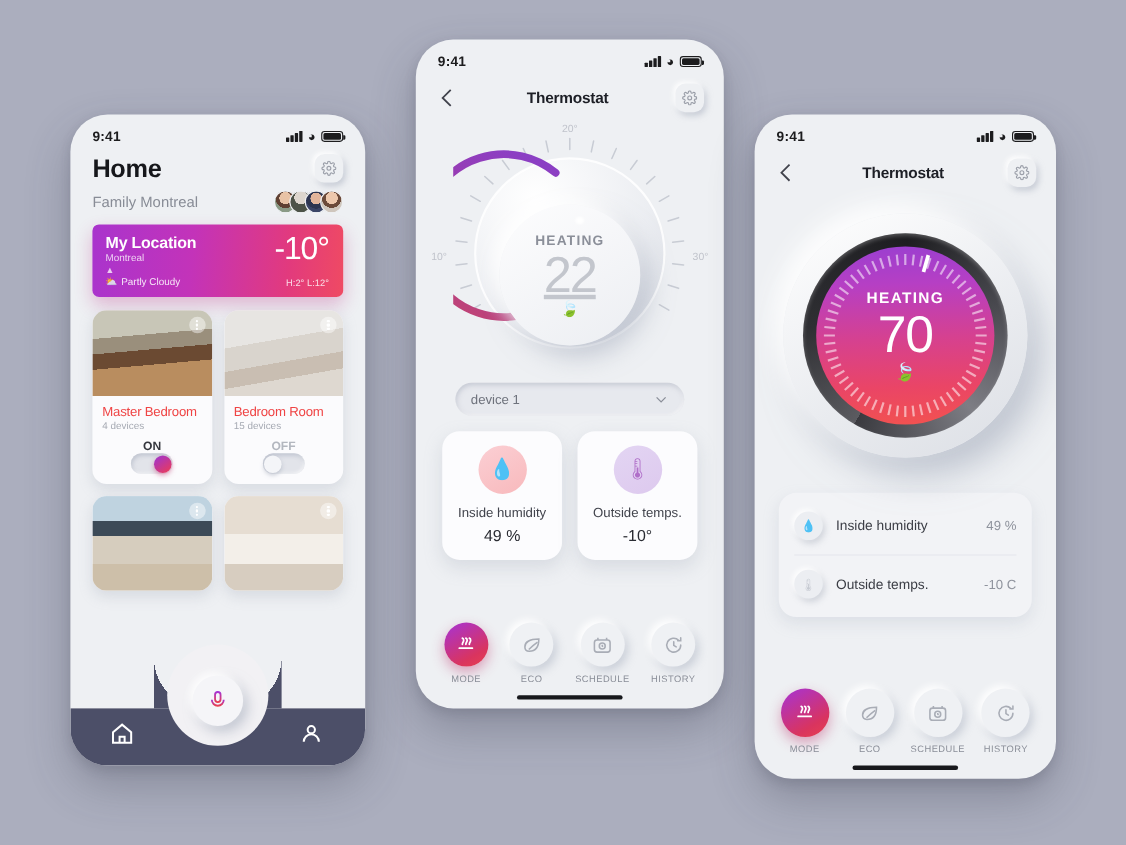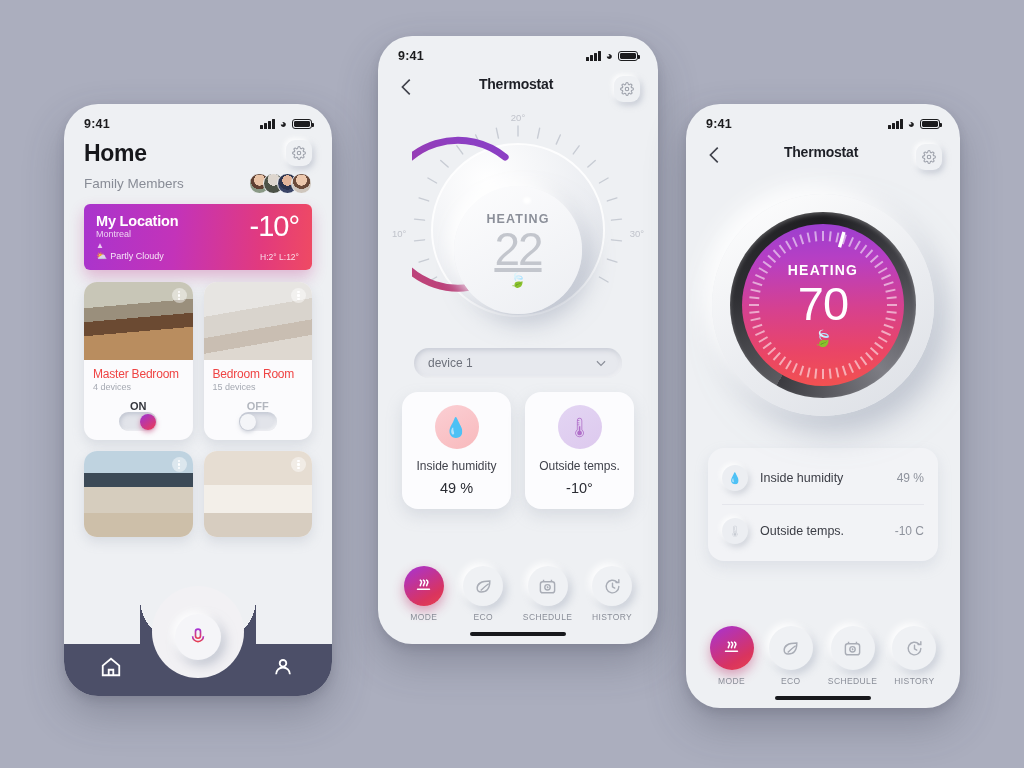--- a/index.html
+++ b/index.html
@@ -130,21 +130,21 @@
     width: 92px; height: 92px; border-radius: 50%; background:#f2f1f4; }
   .mic-btn { position:absolute; left:50%; bottom: 36px; transform: translateX(-50%);
     width: 46px; height: 46px; border-radius: 50%; background:#f5f5f8;
     box-shadow: -3px -3px 8px rgba(255,255,255,.95), 4px 5px 12px rgba(150,158,176,.55);
     display:flex; align-items:center; justify-content:center; cursor:pointer; z-index:3; }
   .nav-ico { position:absolute; bottom: 16px; width:24px; height:24px; color:#fff; cursor:pointer; }
   .nav-ico.left { left: 36px; } .nav-ico.right { right: 36px; }
   .nav-ico svg { width:22px; height:22px; }
 
   
-  .navbar { display:flex; align-items:flex-start; justify-content:space-between; padding: 10px 18px 0 18px; gap: 32px; }
+  .navbar { display:flex; align-items:center; justify-content:space-between; padding: 10px 18px 0 18px; gap: 32px; }
   .back-ico { width: 22px; height: 22px; color:#41434c; cursor:pointer; display:flex; align-items:center; }
   .nav-title { font-size: 14px; font-weight: bold; color:#1d1f26; letter-spacing:-.2px; }
 
   .dialwrap { position: relative; width: 100%; height: 232px; margin-top: 8px; }
   .dial-lbl { position:absolute; font-size: 9.5px; color:#c0c3cb; }
   .lbl-20 { top: 2px; left: 50%; transform: translateX(-50%); }
   .lbl-10 { left: 14px; top: 118px; }
   .lbl-30 { right: 14px; top: 118px; }
   .dial-svg { position:absolute; left:50%; top:14px; transform:translateX(-50%); }
   .dial-inner {
@@ -255,21 +255,21 @@
       <div class="home-title">Home</div>
       <div class="gear-btn">
         <svg viewBox="0 0 24 24" fill="none" stroke="currentColor" stroke-width="1.8">
           <circle cx="12" cy="12" r="3"></circle>
           <path d="M19.4 15a1.6 1.6 0 0 0 .3 1.8l.1.1a2 2 0 1 1-2.8 2.8l-.1-.1a1.6 1.6 0 0 0-1.8-.3 1.6 1.6 0 0 0-1 1.5V21a2 2 0 1 1-4 0v-.1A1.6 1.6 0 0 0 9 19.4a1.6 1.6 0 0 0-1.8.3l-.1.1a2 2 0 1 1-2.8-2.8l.1-.1a1.6 1.6 0 0 0 .3-1.8 1.6 1.6 0 0 0-1.5-1H3a2 2 0 1 1 0-4h.1A1.6 1.6 0 0 0 4.6 9a1.6 1.6 0 0 0-.3-1.8l-.1-.1a2 2 0 1 1 2.8-2.8l.1.1a1.6 1.6 0 0 0 1.8.3H9a1.6 1.6 0 0 0 1-1.5V3a2 2 0 1 1 4 0v.1a1.6 1.6 0 0 0 1 1.5 1.6 1.6 0 0 0 1.8-.3l.1-.1a2 2 0 1 1 2.8 2.8l-.1.1a1.6 1.6 0 0 0-.3 1.8V9a1.6 1.6 0 0 0 1.5 1H21a2 2 0 1 1 0 4h-.1a1.6 1.6 0 0 0-1.5 1z"></path>
         </svg>
       </div>
     </div>
 
     <div class="fam-row">
-      <div class="fam-label">Family Members</div>
+      <div class="fam-label">Family Montreal</div>
       <div class="avatars">
         <span class="av av1"></span>
         <span class="av av2"></span>
         <span class="av av3"></span>
         <span class="av av4"></span>
       </div>
     </div>
 
     <div class="weather">
       <div class="w-loc">My Location</div>

